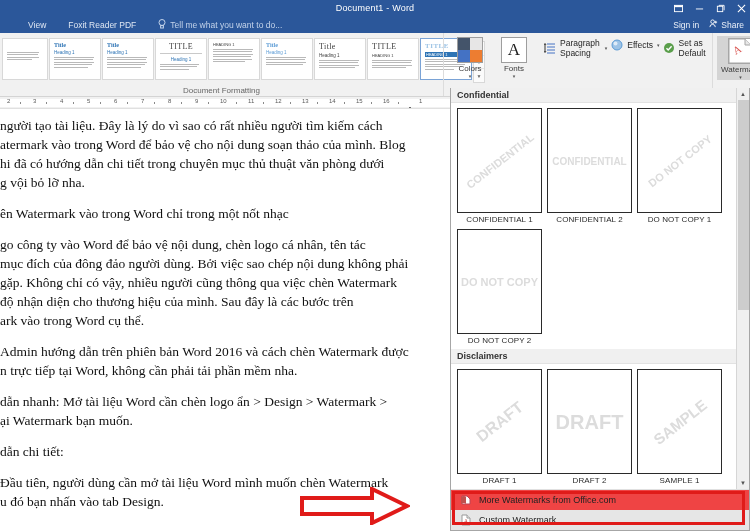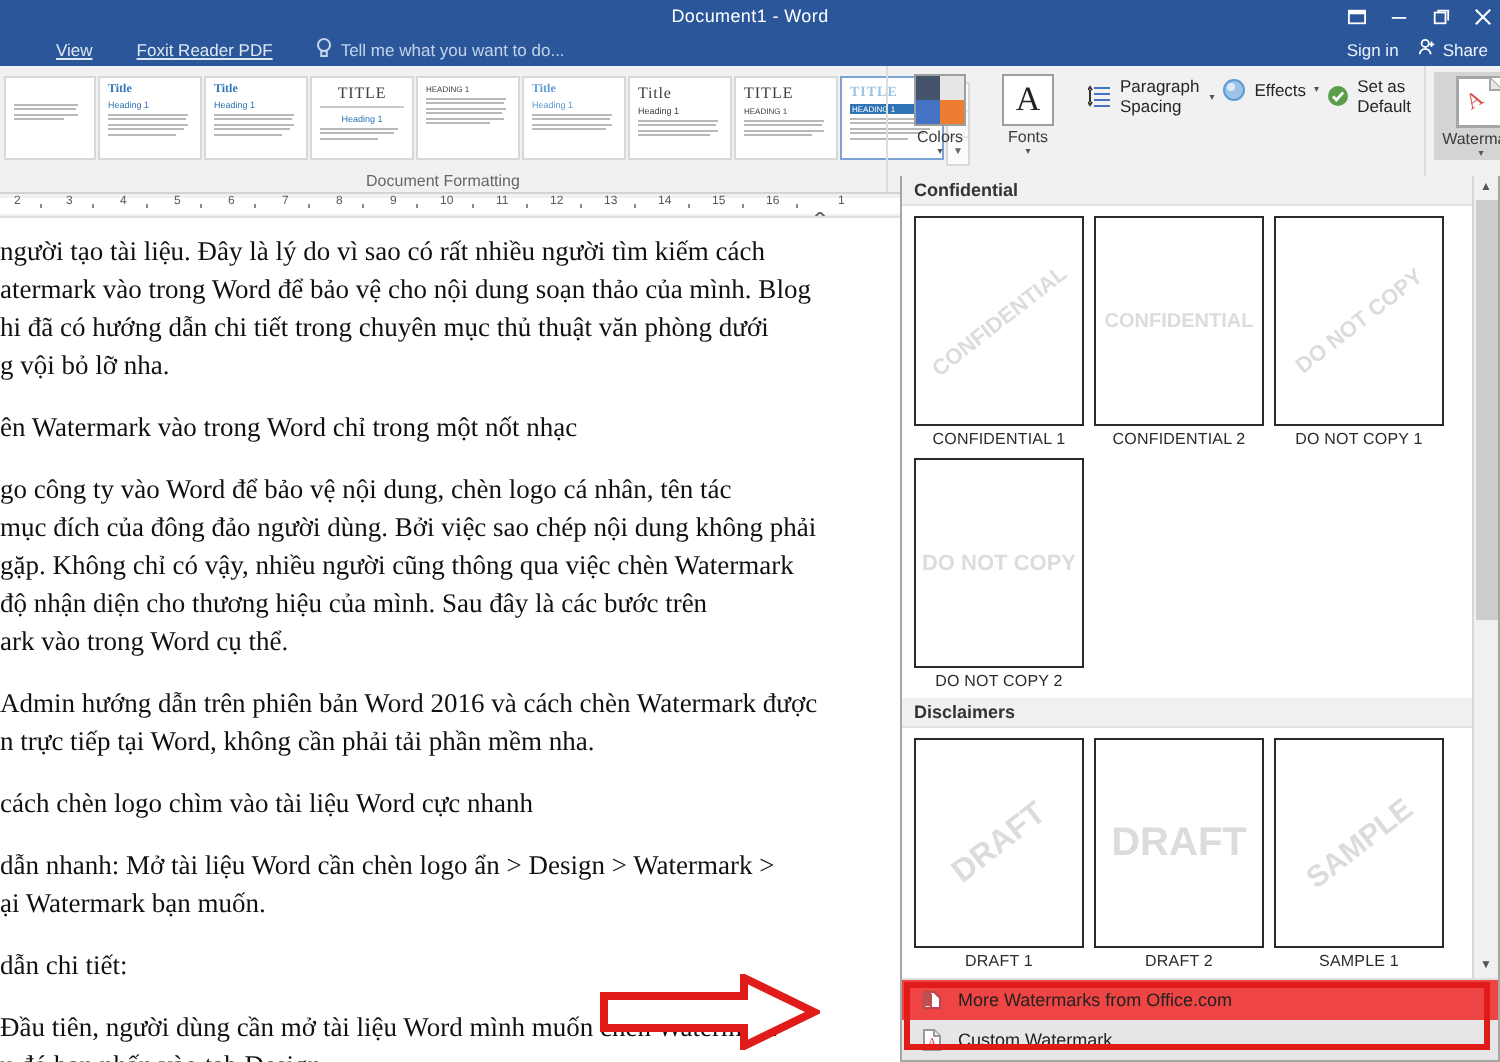--- a/index.html
+++ b/index.html
@@ -22,21 +22,21 @@
   .win-btns { position:absolute; right:4px; top:0; height:16px; display:flex; align-items:center; gap:12px; }
   .win-btn { color:#fff; font-size:9px; line-height:1; cursor:default; }
   .win-btn svg { display:block; }
 
   
   .tabrow {
     height:17px; background:#2b579a; color:#ffffff;
     display:flex; align-items:center; position:relative; font-size:8.5px;
     padding-left:28px;
   }
-  .tab { margin-right:22px; color:#dfe7f3; font-size:8.5px;text-decoration:underline; }
+  .tab { margin-right:22px; color:#dfe7f3; font-size:8.5px; }
   .tellme { display:flex; align-items:center; gap:4px; color:#c3d3ea; font-size:8.5px; }
   .tellme .bulb { font-size:9px; }
   .right-acct { position:absolute; right:6px; display:flex; align-items:center; gap:10px; font-size:8.5px; color:#eaf0f9; }
   .share { display:flex; align-items:center; gap:3px; }
 
   
   .ribbon {
     height:64px; background:#f1f1f1; border-bottom:1px solid #d4d4d4;
     display:flex; position:relative;
   }
@@ -458,21 +458,20 @@
     <p style="margin-bottom:0;">hi đã có hướng dẫn chi tiết trong chuyên mục thủ thuật văn phòng dưới</p>
     <p>g vội bỏ lỡ nha.</p>
     <p>ên Watermark vào trong Word chỉ trong một nốt nhạc</p>
     <p style="margin-bottom:0;">go công ty vào Word để bảo vệ nội dung, chèn logo cá nhân, tên tác</p>
     <p style="margin-bottom:0;">mục đích của đông đảo người dùng. Bởi việc sao chép nội dung không phải</p>
     <p style="margin-bottom:0;">gặp. Không chỉ có vậy, nhiều người cũng thông qua việc chèn Watermark</p>
     <p style="margin-bottom:0;">độ nhận diện cho thương hiệu của mình. Sau đây là các bước trên</p>
     <p>ark vào trong Word cụ thể.</p>
     <p style="margin-bottom:0;">Admin hướng dẫn trên phiên bản Word 2016 và cách chèn Watermark được</p>
     <p>n trực tiếp tại Word, không cần phải tải phần mềm nha.</p>
-    <p>cách chèn logo chìm vào tài liệu Word cực nhanh</p>
     <p style="margin-bottom:0;">dẫn nhanh: Mở tài liệu Word cần chèn logo ẩn &gt; Design &gt; Watermark &gt;</p>
     <p>ại Watermark bạn muốn.</p>
     <p>dẫn chi tiết:</p>
     <p style="margin-bottom:0;">Đầu tiên, người dùng cần mở tài liệu Word mình muốn chèn Watermark</p>
     <p>u đó bạn nhấn vào tab Design.</p>
 
   </div>
 </div>
 
 <div class="wmmenu">

